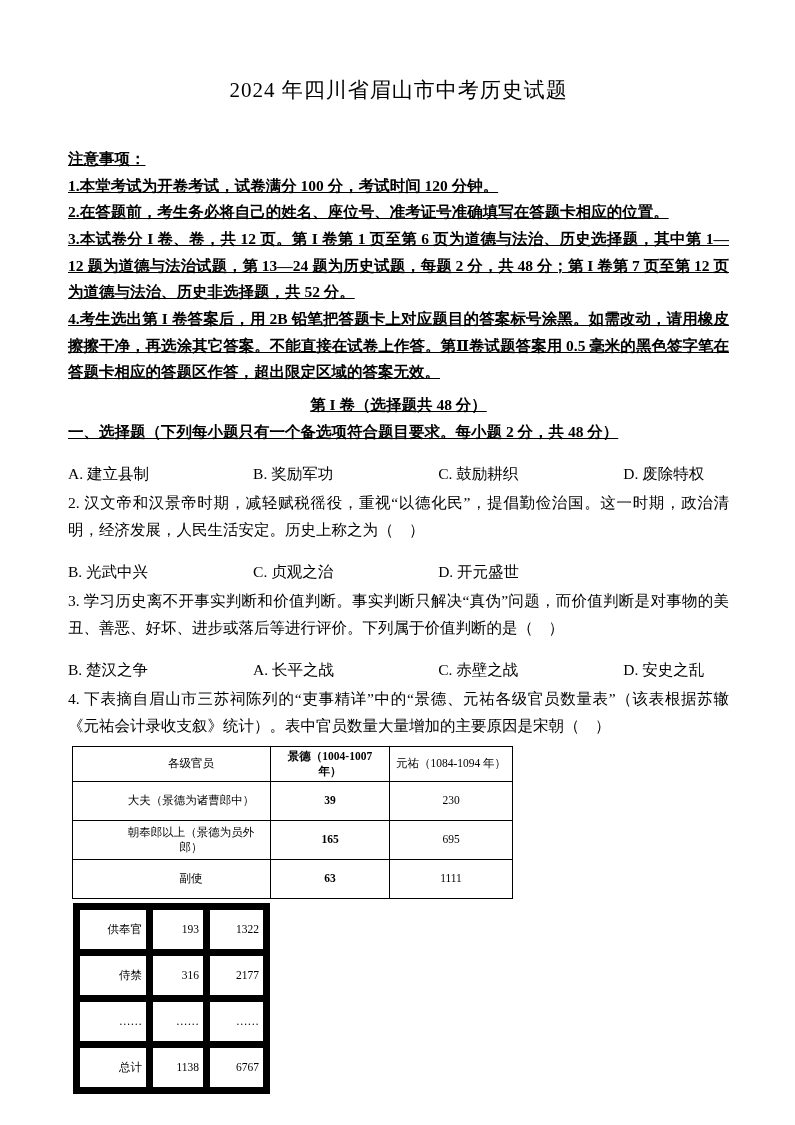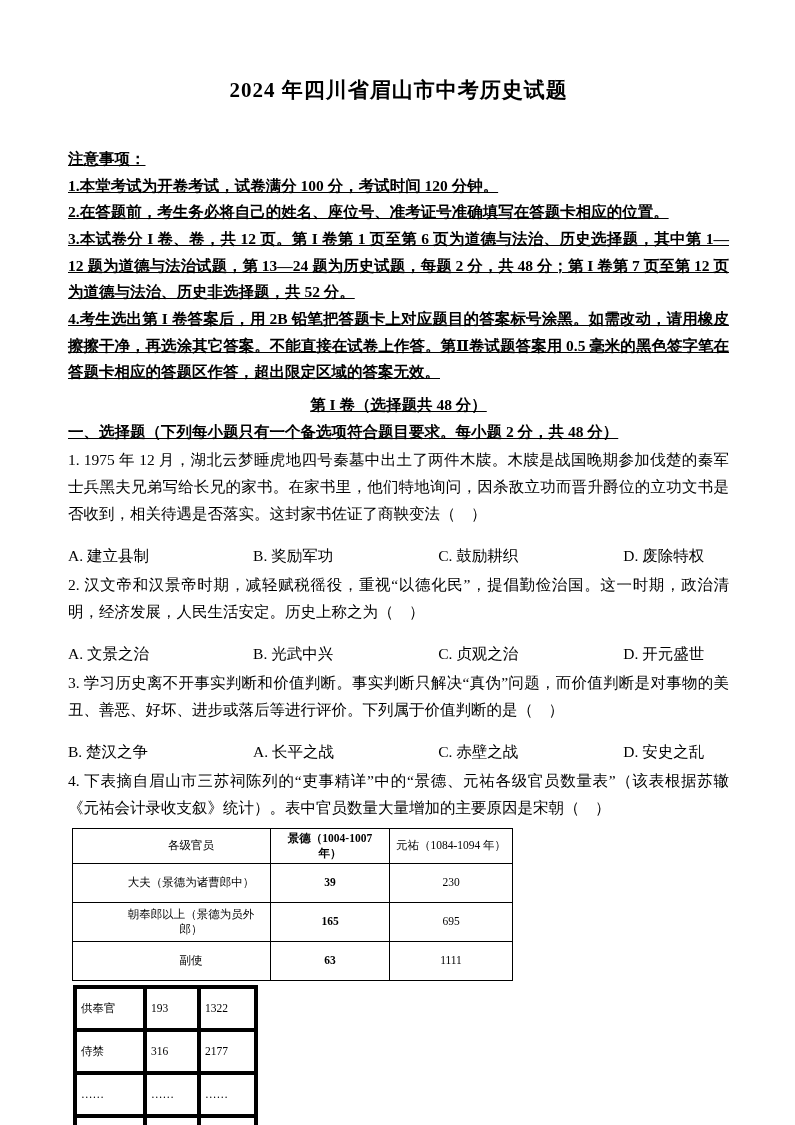--- a/index.html
+++ b/index.html
@@ -11,21 +11,21 @@
     background:#ffffff;
     color:#000;
     font-family:"Liberation Serif","DejaVu Serif",serif;
     font-size:15.5px;
     line-height:1.72;
     overflow:hidden;
   }
   .title{
     margin:0 0 38px 0;
     font-size:21px;
-    font-weight:bold;
+    font-weight:normal;
     text-align:center;
     letter-spacing:1px;
   }
   p{margin:0;text-align:justify;}
   .bold{font-weight:bold;text-decoration:underline;}
   .center{text-align:center;}
   .volume-heading{margin-top:6px;}
   .question{margin-top:2px;}
   .options{
     display:grid;
@@ -47,22 +47,22 @@
     vertical-align:middle;
     padding:0 5px;
   }
   .main-table .hdr td{height:34px;}
   .main-table .row td{height:38px;}
   .main-table .c1{width:148px;padding-left:44px;}
   .main-table .c2{width:108px;font-weight:bold;}
   .main-table .c3{width:112px;}
   .cont-table{margin:4px 0 0 5px;}
   .cont-table td{
-    border:4px solid #000000;
-    text-align:left;
+    border:7px solid #000000;
+    text-align:right;
     vertical-align:middle;
     padding:0 4px;
     height:39px;
   }
   .cont-table .c1{width:58px;}
   .cont-table .c2{width:42px;}
   .cont-table .c3{width:45px;}
 </style>
 </head>
 <body>
@@ -76,33 +76,31 @@
     <p class="bold">1.本堂考试为开卷考试，试卷满分 100 分，考试时间 120 分钟。</p>
     <p class="bold">2.在答题前，考生务必将自己的姓名、座位号、准考证号准确填写在答题卡相应的位置。</p>
     <p class="bold">3.本试卷分 I 卷、卷，共 12 页。第 I 卷第 1 页至第 6 页为道德与法治、历史选择题，其中第 1—12 题为道德与法治试题，第 13—24 题为历史试题，每题 2 分，共 48 分；第 I 卷第 7 页至第 12 页为道德与法治、历史非选择题，共 52 分。</p>
     <p class="bold">4.考生选出第 I 卷答案后，用 2B 铅笔把答题卡上对应题目的答案标号涂黑。如需改动，请用橡皮擦擦干净，再选涂其它答案。不能直接在试卷上作答。第Ⅱ卷试题答案用 0.5 毫米的黑色签字笔在答题卡相应的答题区作答，超出限定区域的答案无效。</p>
   </section>
 
   <p class="bold center volume-heading">第 I 卷（选择题共 48 分）</p>
   <p class="bold">一、选择题（下列每小题只有一个备选项符合题目要求。每小题 2 分，共 48 分）</p>
 
   <div class="question">
-    <p>1. 1975 年 12 月，湖北云梦睡虎地四号秦墓中出土了两件木牍。木牍是战国晚期参加伐楚的秦军士兵黑夫兄弟写给长兄的家书。在家书里，他们特地询问，因杀敌立功而晋升爵位的立功文书是否收到，相关待遇是否落实。这封家书佐证了商鞅变法（　）</p>
     <div class="options">
       <span>A. 建立县制</span>
       <span>B. 奖励军功</span>
       <span>C. 鼓励耕织</span>
       <span>D. 废除特权</span>
     </div>
   </div>
 
   <div class="question">
     <p>2. 汉文帝和汉景帝时期，减轻赋税徭役，重视“以德化民”，提倡勤俭治国。这一时期，政治清明，经济发展，人民生活安定。历史上称之为（　）</p>
     <div class="options">
-      <span>A. 文景之治</span>
       <span>B. 光武中兴</span>
       <span>C. 贞观之治</span>
       <span>D. 开元盛世</span>
     </div>
   </div>
 
   <div class="question">
     <p>3. 学习历史离不开事实判断和价值判断。事实判断只解决“真伪”问题，而价值判断是对事物的美丑、善恶、好坏、进步或落后等进行评价。下列属于价值判断的是（　）</p>
     <div class="options">
       <span>B. 楚汉之争</span>

